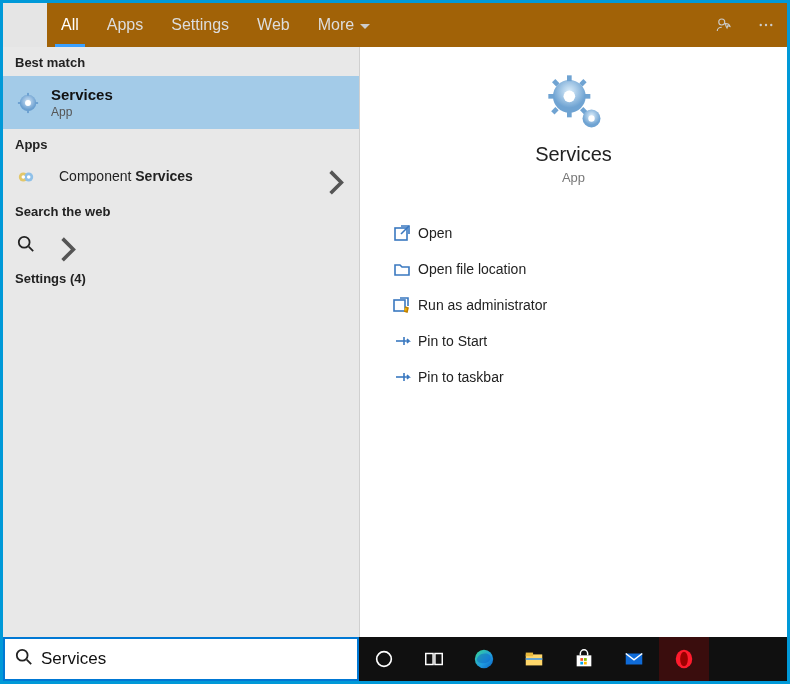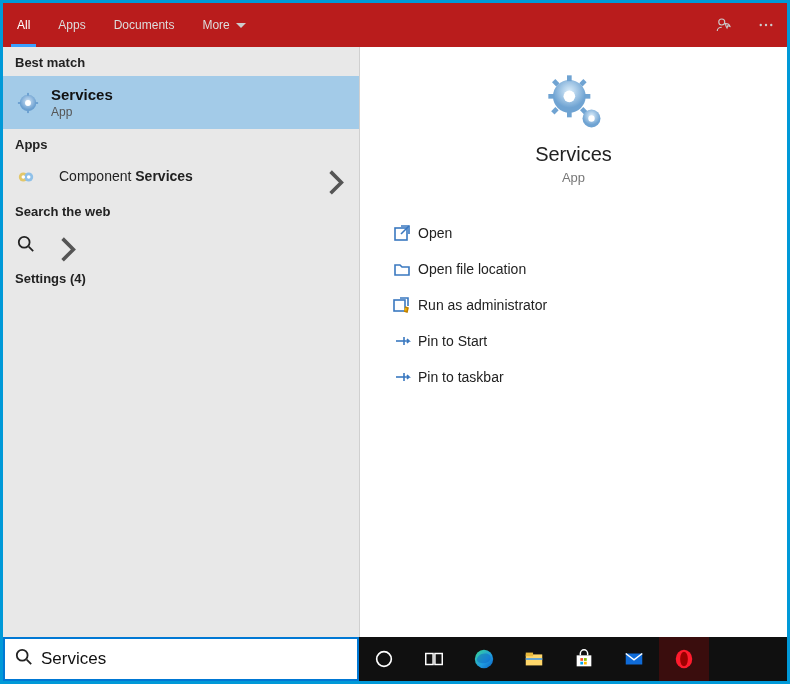--- a/index.html
+++ b/index.html
@@ -1,18 +1,18 @@
 <!DOCTYPE html>
 <html><head>
 <meta charset="utf-8">
 <style>
 * { box-sizing: border-box; margin: 0; padding: 0; font-family: "Segoe UI", Arial, sans-serif; }
 html, body { width: 790px; height: 684px; overflow: hidden; }
 .frame { width: 790px; height: 684px; border: 3px solid #0099d8; background: #e5e5e5; display: flex; flex-direction: column; }
-.topbar { background: #b91c1c; height: 44px; display: flex; align-items: stretch; color: #fff; font-size: 12px; }
+.topbar { background: #a16207; height: 44px; display: flex; align-items: stretch; color: #fff; font-size: 16px; margin-left: 44px; }
 .tab { padding: 0 14px; display: flex; align-items: center; cursor: pointer; color: #ddd; position: relative; }
 .tab.active { color: #fff; }
 .tab.active::after { content: ""; position: absolute; left: 8px; right: 8px; bottom: 0; height: 3px; background: #3aa0ff; }
 .tab .chev { margin-left: 6px; }
 .top-spacer { flex: 1; }
 .top-icon { width: 42px; display: flex; align-items: center; justify-content: center; cursor: pointer; color: #ddd; }
 .top-icon svg { width: 18px; height: 18px; }
 .body { flex: 1; display: flex; min-height: 0; }
 .left { width: 356px; background: #e8e8e8; display: flex; flex-direction: column; overflow: hidden; }
 .section-label { font-size: 13px; font-weight: 600; color: #222; padding: 8px 12px 6px; }
@@ -47,21 +47,24 @@
 <div class="frame">
 
 <div class="topbar">
   <div class="tab active">
         <span>All</span>
       </div>
   <div class="tab">
         <span>Apps</span>
       </div>
   <div class="tab">
-        <span>Documents</span>
+        <span>Settings</span>
+      </div>
+  <div class="tab">
+        <span>Web</span>
       </div>
   <div class="tab">
     <span>More</span>
     <span class="chev">
       <svg viewBox="0 0 10 6" width="10" height="6">
             <path d="M0 0 L5 5 L10 0" fill="#ccc"></path>
           </svg>
     </span>
   </div>
   <div class="top-spacer"></div>

